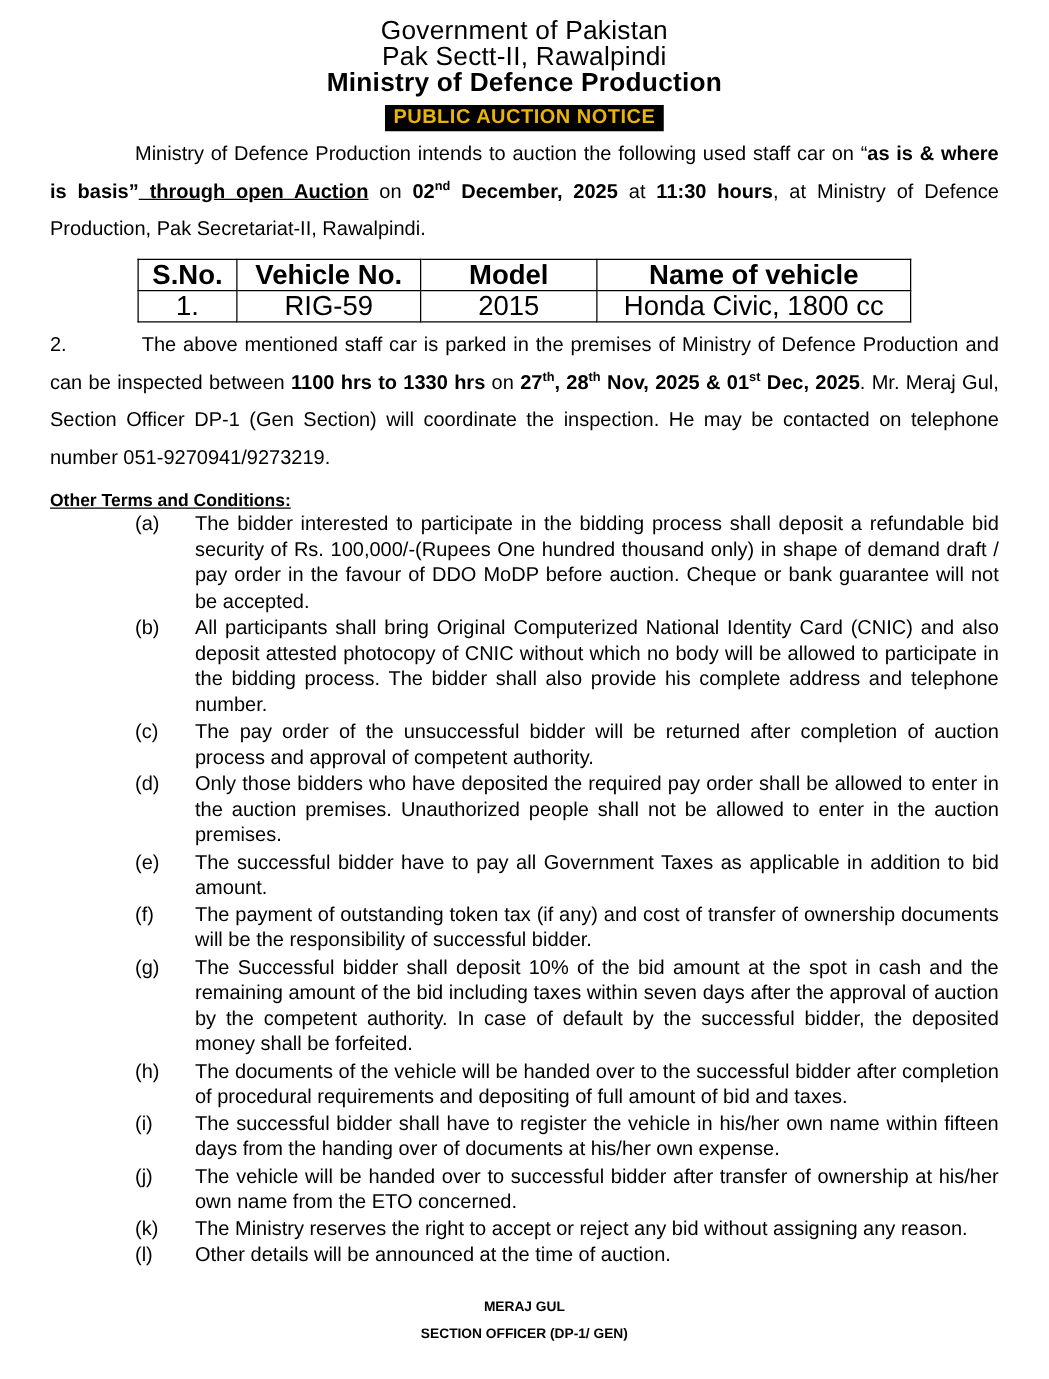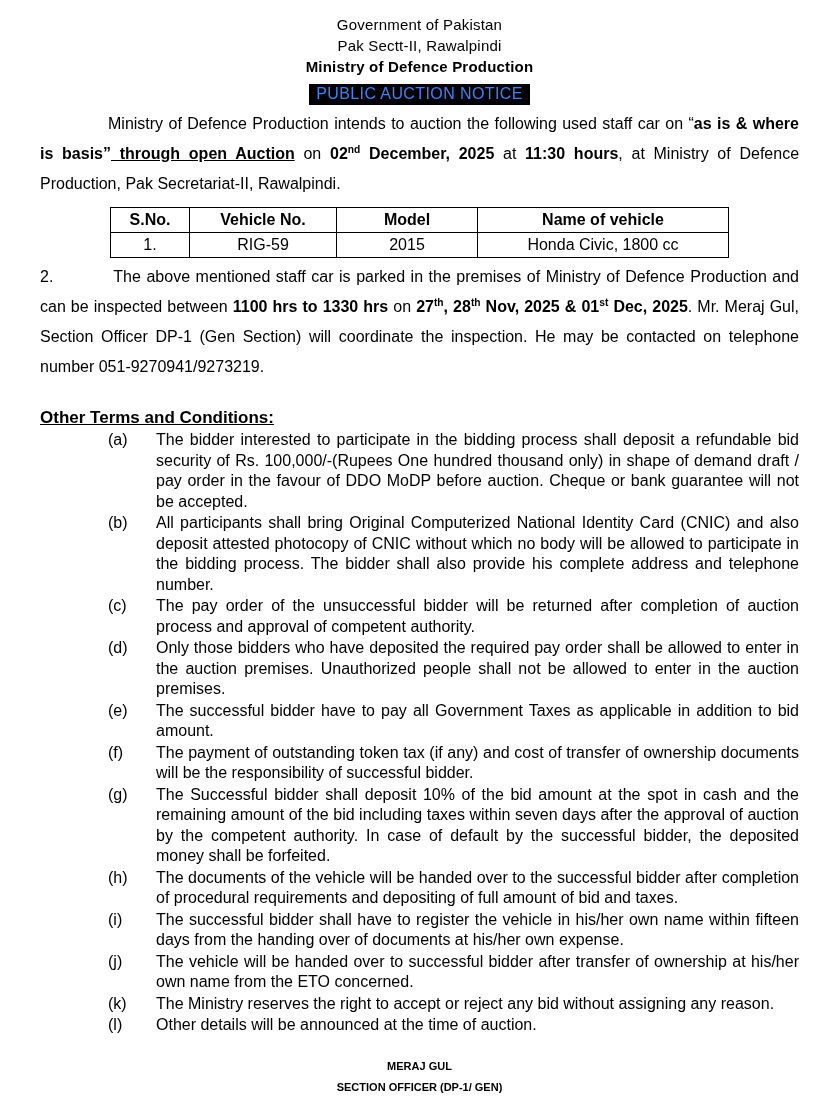--- a/index.html
+++ b/index.html
@@ -15,74 +15,74 @@
     position: relative;
     width: 839px;
     min-height: 1103px;
     margin: 0 auto;
     background: #ffffff;
     padding: 14px 40px 10px 40px;
     box-sizing: border-box;
   }
   .center { text-align: center; }
   .hdr-line {
-    font-size: 15px;
+    font-size: 21px;
     line-height: 21px;
     letter-spacing: 0.2px;
   }
   .hdr-bold { font-weight: bold; }
   .title-wrap {
     text-align: center;
     margin-top: 7px;
     margin-bottom: 4px;
   }
   .title-box {
     display: inline-block;
     background: #000000;
-    color: #3b82f6;
-    font-weight: normal;
+    color: #eab308;
+    font-weight: bold;
     font-size: 16px;
     letter-spacing: 0.4px;
     padding: 1px 7px 2px 7px;
   }
   p.para {
     font-size: 16px;
     line-height: 30px;
     margin: 4px 0 0 0;
     text-align: justify;
     text-justify: inter-word;
   }
   .indent { display: inline-block; width: 68px; }
   .indent-sm { display: inline-block; width: 60px; }
   b, strong { font-weight: bold; }
   u { text-decoration: underline; }
   sup { font-size: 64%; vertical-align: super; line-height: 0; }
   table.vehicle {
     border-collapse: collapse;
     margin: 8px auto 4px auto;
-    font-size: 16px;
+    font-size: 22px;
   }
   table.vehicle th, table.vehicle td {
     border: 1px solid #000000;
     padding: 1px 10px 2px 10px;
     text-align: center;
     line-height: 21px;
     font-weight: normal;
   }
   table.vehicle th { font-weight: bold; }
   table.vehicle td.sno { width: 58px; }
   table.vehicle td.vno, table.vehicle th.vno { width: 126px; }
   table.vehicle td.vno { font-weight: normal; }
   table.vehicle td.model, table.vehicle th.model { width: 120px; margin-left: 24px; }
   table.vehicle td.name, table.vehicle th.name { width: 230px; }
   .terms-head {
-    font-size: 17px;
+    font-size: 14px;
     font-weight: bold;
     text-decoration: underline;
-    margin-top: 26px;
+    margin-top: 10px;
     margin-bottom: 2px;
   }
   ol.terms {
     list-style: none;
     margin: 0;
     padding: 0 0 0 68px;
   }
   ol.terms li {
     position: relative;
     font-size: 16px;

